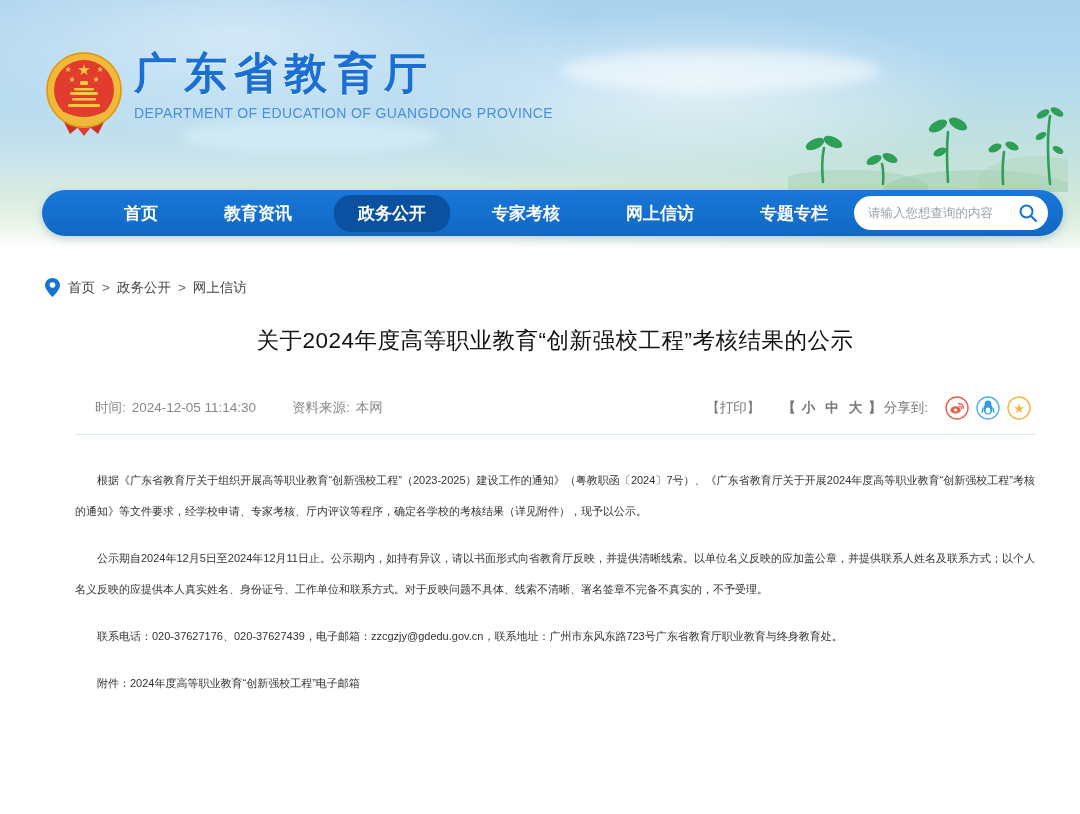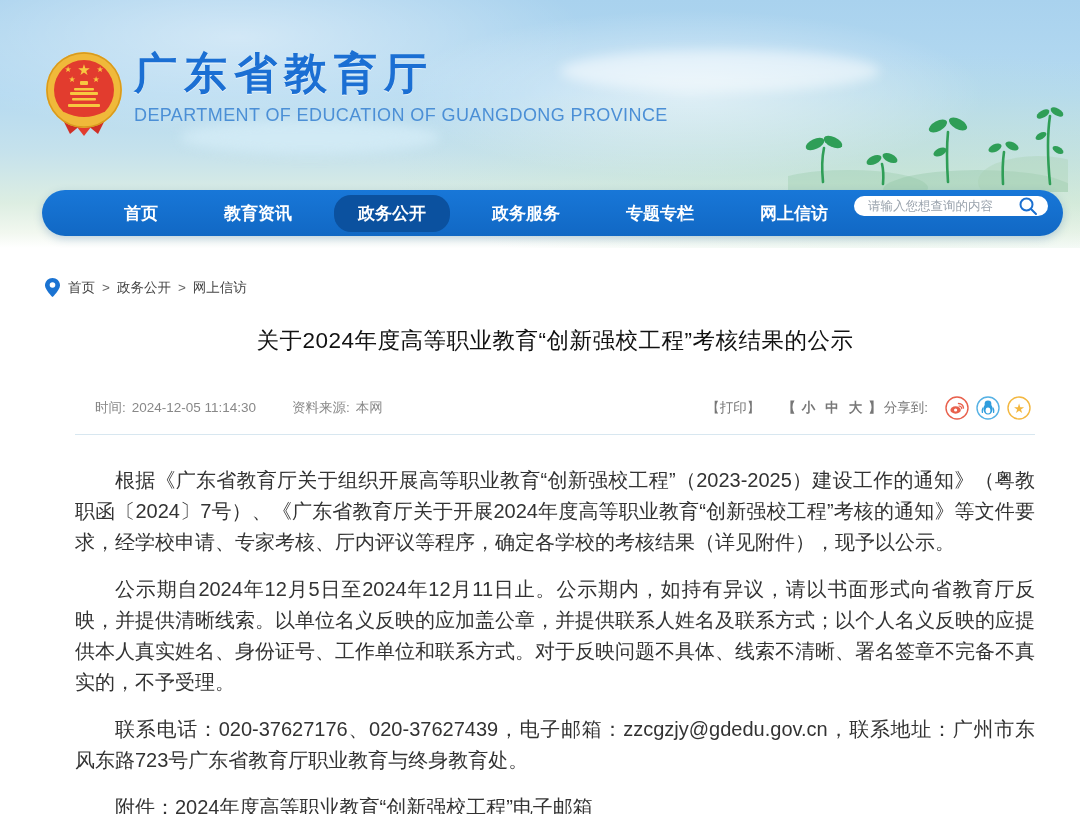--- a/index.html
+++ b/index.html
@@ -16,38 +16,38 @@
       linear-gradient(180deg, #a9d2ee 0%, #b5daf1 38%, #c6e2ec 62%, #ddeee2 82%, #f2f8f0 94%, #ffffff 100%);
   }
   .cloud { position: absolute; border-radius: 50%; filter: blur(6px); background: rgba(255,255,255,0.5); }
   .cloud.c1 { left: 560px; top: 50px; width: 320px; height: 42px; }
   .cloud.c2 { left: 180px; top: 120px; width: 260px; height: 34px; background: rgba(215,238,248,0.7); }
 
   .brand { position: absolute; left: 44px; top: 50px; display: flex; align-items: flex-start; cursor: pointer; }
   .brand-text { margin-left: 10px; }
   .site-name { color: #1b6fd3; font-size: 43px; font-weight: bold; letter-spacing: 7px; line-height: 1.1;
                text-shadow: 0 1px 0 rgba(255,255,255,0.6); }
-  .site-en { color: #4b8fd6; font-size: 18px; margin-top: 8px; letter-spacing: 0.4px; }
+  .site-en { color: #4b8fd6; font-size: 14px; margin-top: 8px; letter-spacing: 0.4px; }
 
   .plants { position: absolute; right: 12px; bottom: 56px; }
 
   
   .navbar {
     position: absolute; left: 42px; top: 190px; width: 1021px; height: 46px;
     background: linear-gradient(180deg, #1877d8, #1168c4); border-radius: 23px;
     display: flex; align-items: center; box-shadow: 0 3px 8px rgba(30,90,160,0.25);
   }
   .nav-items { display: flex; align-items: center; margin-left: 58px; }
   .nav-item {
     color: #ffffff; font-size: 17px; font-weight: 600; text-decoration: none;
     padding: 7px 24px; margin-right: 18px; border-radius: 17px; white-space: nowrap; cursor: pointer;
   }
   .nav-item.active { background: #0b519f; }
   .search-box {
-    position: absolute; right: 15px; top: 6px; width: 194px; height: 20px;
+    position: absolute; right: 15px; top: 6px; width: 194px; height: 34px;
     background: #ffffff; border-radius: 17px; display: flex; align-items: center; padding: 0 10px 0 14px;
   }
   .search-box input {
     border: none; outline: none; flex: 1; font-size: 12.5px; color: #555; background: transparent;
     font-family: "Liberation Sans", sans-serif; min-width: 0;
   }
   .search-box input::placeholder { color: #9aa3ad; }
   .search-btn { width: 20px; height: 20px; cursor: pointer; flex: none; }
 
   
@@ -75,21 +75,21 @@
   .meta-left .gap { margin-left: 26px; }
   .meta-right { display: flex; align-items: center; color: #777; text-align: right; }
   .meta-btn { cursor: pointer; color: #777; }
   .size-ctrl { margin-left: 22px; letter-spacing: 2px; font-weight: bold; }
   .size-ctrl .sz { cursor: pointer; margin: 0 4px; }
   .share-label { margin-right: 10px; }
   .share-icon { width: 24px; height: 24px; margin-left: 7px; cursor: pointer; display: inline-flex; }
 
   .body-text { margin-top: 30px; }
   .body-text p {
-    font-size: 20px; color: #333; line-height: 31px; text-indent: 2em;
+    font-size: 11px; color: #333; line-height: 31px; text-indent: 2em;
     text-align: justify; margin-bottom: 16px;
   }
   .attachment { cursor: pointer; }
 </style>
 </head>
 <body>
 
 <div class="header">
   <div class="cloud c1"></div>
   <div class="cloud c2"></div>
@@ -148,23 +148,23 @@
       <div class="site-name">广东省教育厅</div>
       <div class="site-en">DEPARTMENT OF EDUCATION OF GUANGDONG PROVINCE</div>
     </div>
   </div>
 
   <nav class="navbar">
     <div class="nav-items">
       <a class="nav-item">首页</a>
       <a class="nav-item">教育资讯</a>
       <a class="nav-item active">政务公开</a>
-      <a class="nav-item">政务服务</a>
+      <a class="nav-item">专家考核</a>
+      <a class="nav-item">网上信访</a>
       <a class="nav-item">专题专栏</a>
-      <a class="nav-item">网上信访</a>
     </div>
     <div class="search-box">
       <input type="text" placeholder="请输入您想查询的内容" style="">
       <svg class="search-btn" viewBox="0 0 20 20">
         <circle cx="8.5" cy="8.5" r="6" fill="none" stroke="#1a6fd0" stroke-width="2"></circle>
         <line x1="13" y1="13" x2="18" y2="18" stroke="#1a6fd0" stroke-width="2" stroke-linecap="round"></line>
       </svg>
     </div>
   </nav>
 </div>

